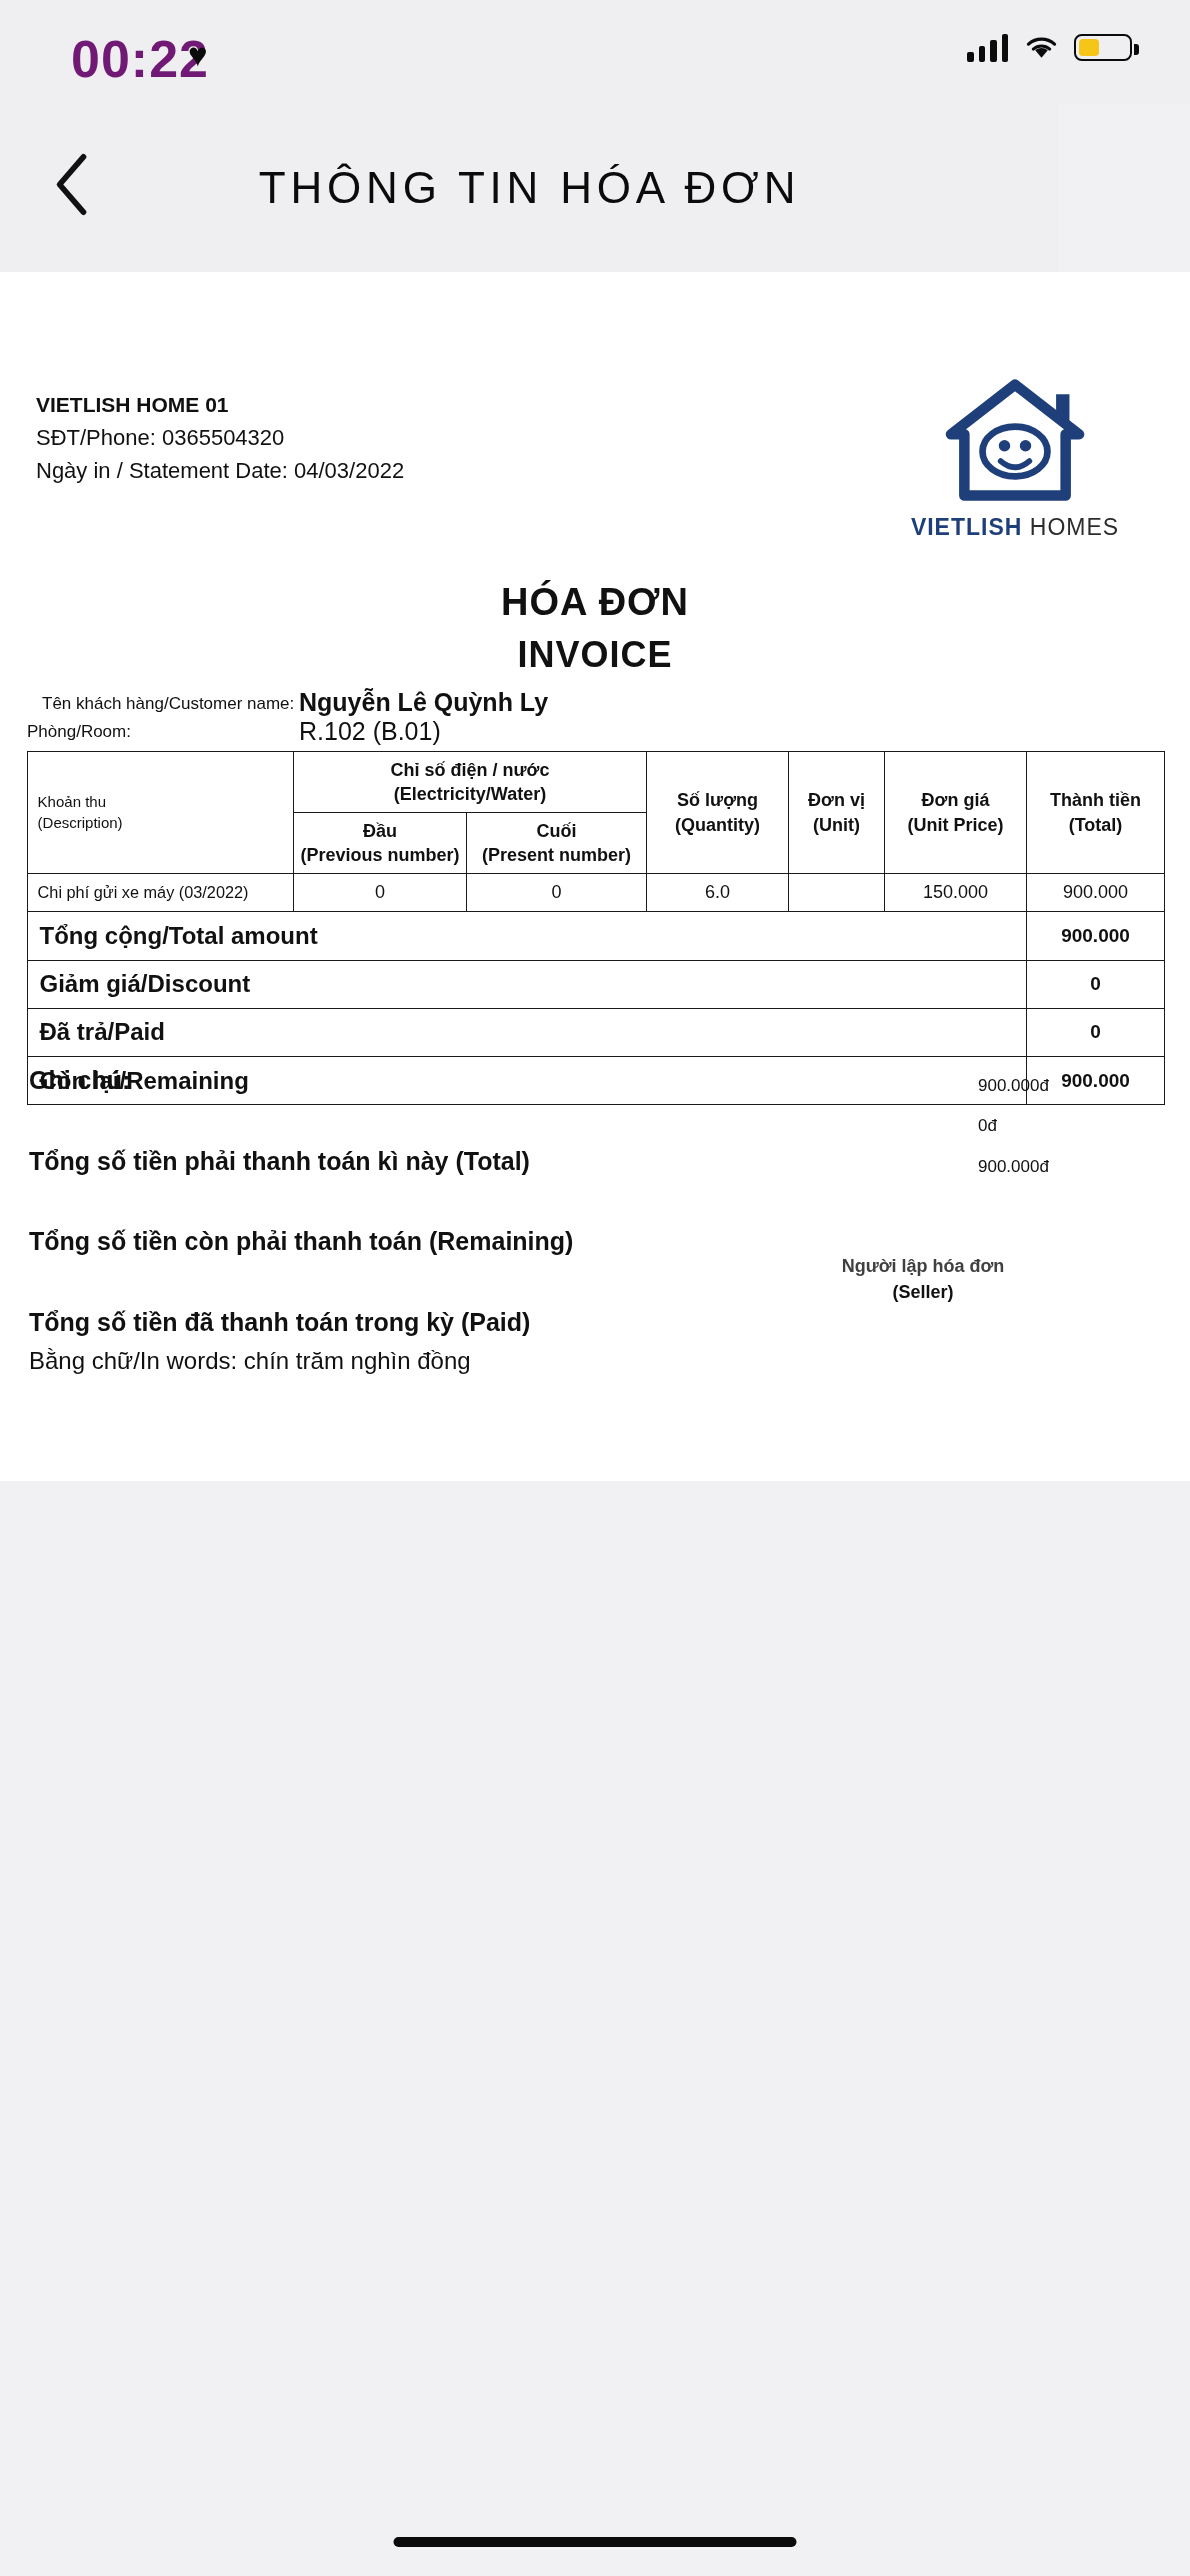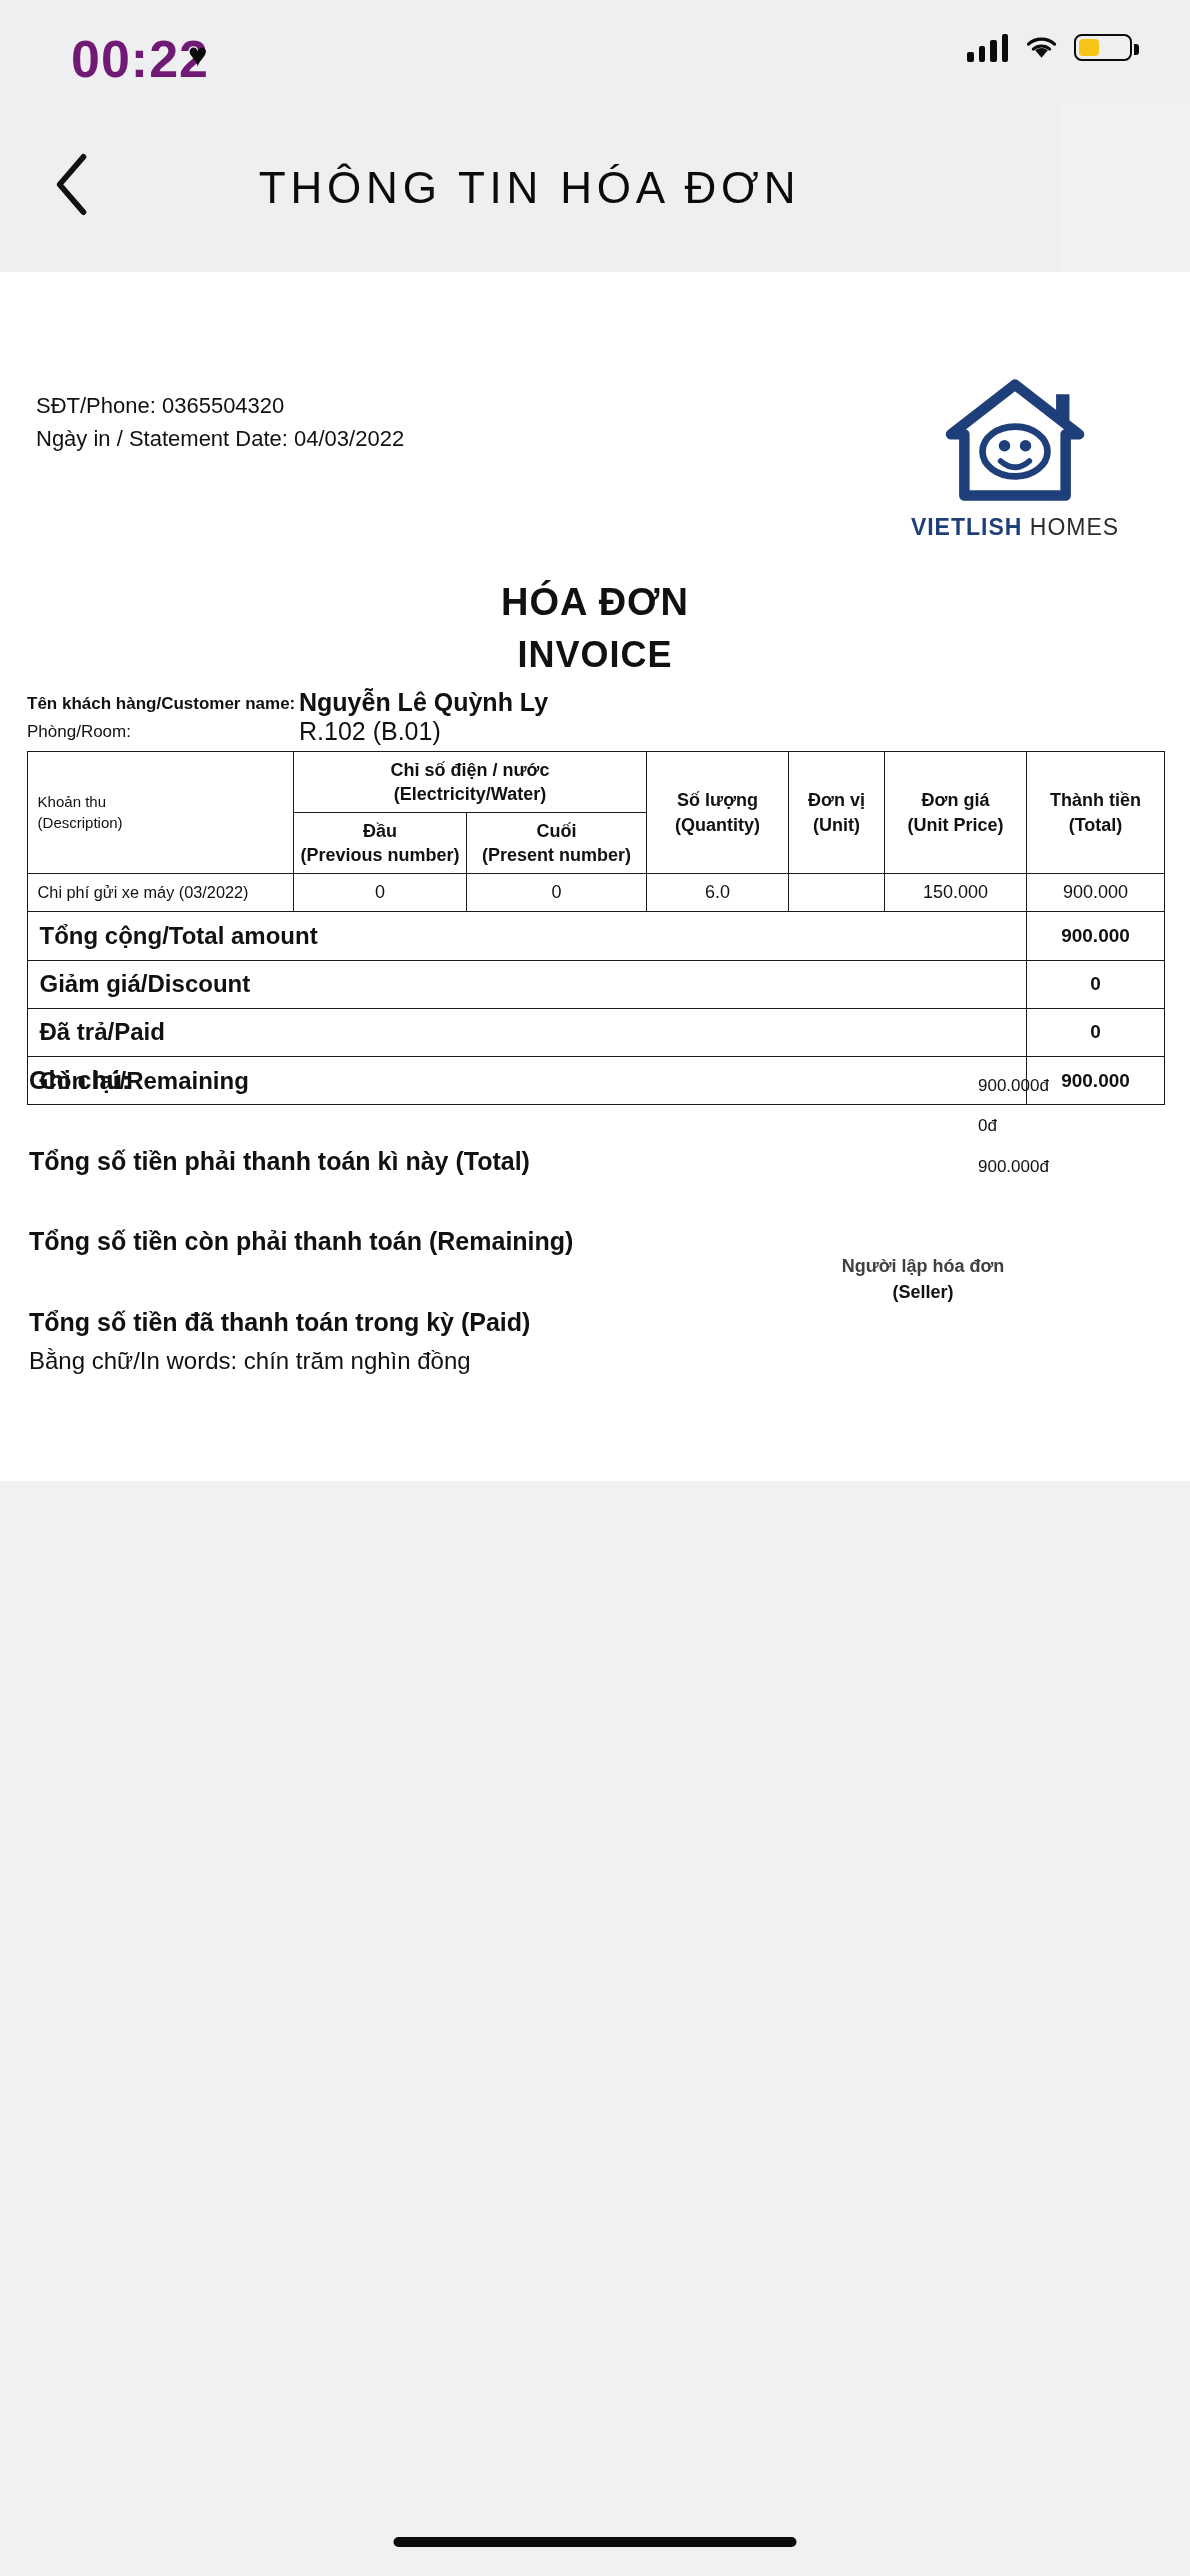--- a/index.html
+++ b/index.html
@@ -64,21 +64,21 @@
 
   .inv-title {
     position:absolute; left:0; right:0; top:309px; text-align:center;
     font-size:38px; font-weight:700; color:#111; letter-spacing:1px;
   }
   .inv-sub {
     position:absolute; left:0; right:0; top:362px; text-align:center;
     font-size:36px; font-weight:700; color:#111; letter-spacing:1px;
   }
 
-  .cust-lbl { position:absolute; left:27px; top:422px; font-size:17px; font-weight:700; color:#111; }
+  .cust-lbl { position:absolute; left:42px; top:422px; font-size:17px; font-weight:400; color:#111; }
   .cust-val { position:absolute; left:299px; top:416px; font-size:25px; font-weight:700; color:#111; }
   .room-lbl { position:absolute; left:27px; top:450px; font-size:17px; color:#111; }
   .room-val { position:absolute; left:299px; top:445px; font-size:25px; color:#111; }
 
   table.inv {
     position:absolute; left:27px; top:479px; width:1137px;
     border-collapse:collapse; table-layout:fixed;
   }
   table.inv td, table.inv th {
     border:1px solid #1a1a1a; color:#111; vertical-align:middle;
@@ -142,20 +142,21 @@
         <path d="M34 6 L9 35 L34 64" stroke="#111" stroke-width="6" fill="none" stroke-linecap="round" stroke-linejoin="round"></path>
       </svg>
     </div>
     <div class="nav-title">THÔNG TIN HÓA ĐƠN</div>
   </div>
 
   <div class="sheet">
     <div class="doc">
 
       <div class="hdr-block">
+        <div class="hdr-company">VIETLISH HOME 01</div>
         <div class="hdr-line">SĐT/Phone: 0365504320</div>
         <div class="hdr-line">Ngày in / Statement Date: 04/03/2022</div>
       </div>
 
       <div class="logo-wrap">
         <div class="logo-mark">
           <svg width="144" height="129" viewBox="0 0 150 135">
             <path d="M75 8 L142 60 L128 60 L128 124 L22 124 L22 60 L8 60 Z" fill="none" stroke="#1f3f7a" stroke-width="11" stroke-linejoin="round"></path>
             <path d="M118 18 L118 40 L132 50 L132 18 Z" fill="#1f3f7a"></path>
             <ellipse cx="75" cy="78" rx="34" ry="26" fill="#ffffff" stroke="#1f3f7a" stroke-width="7"></ellipse>

